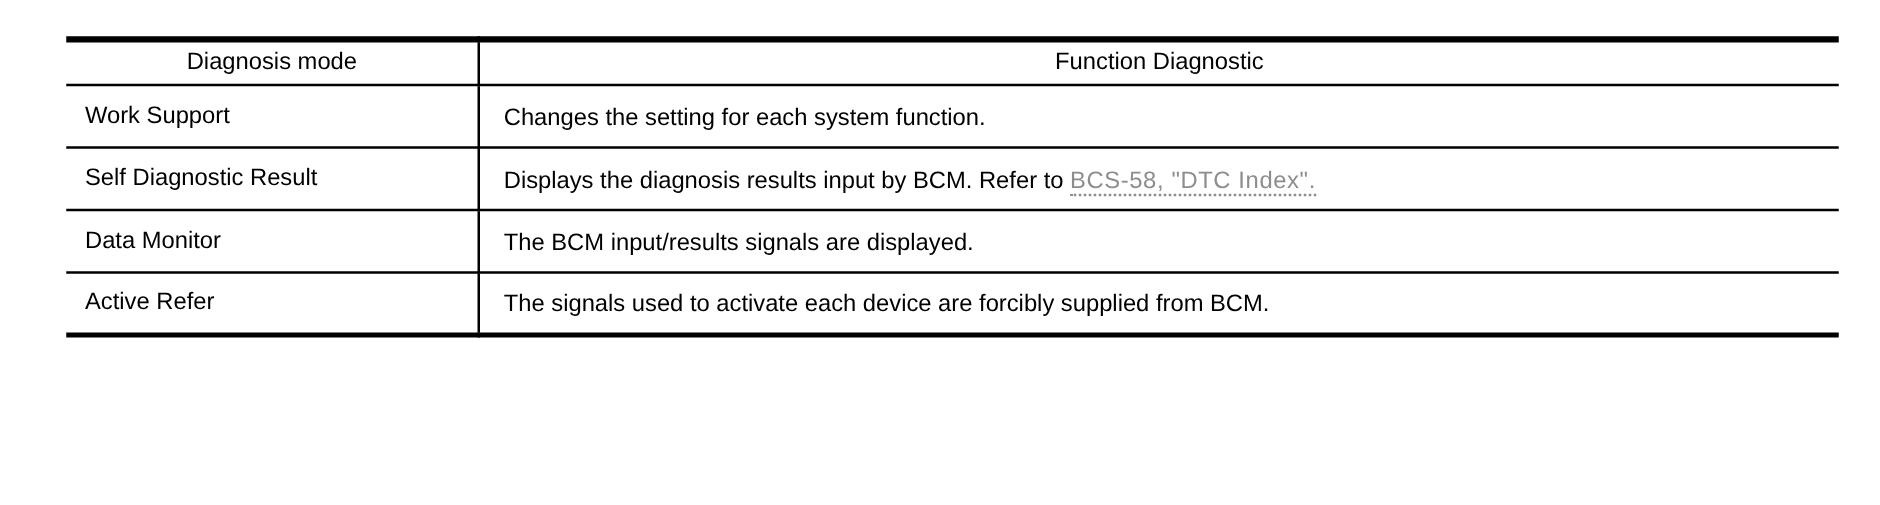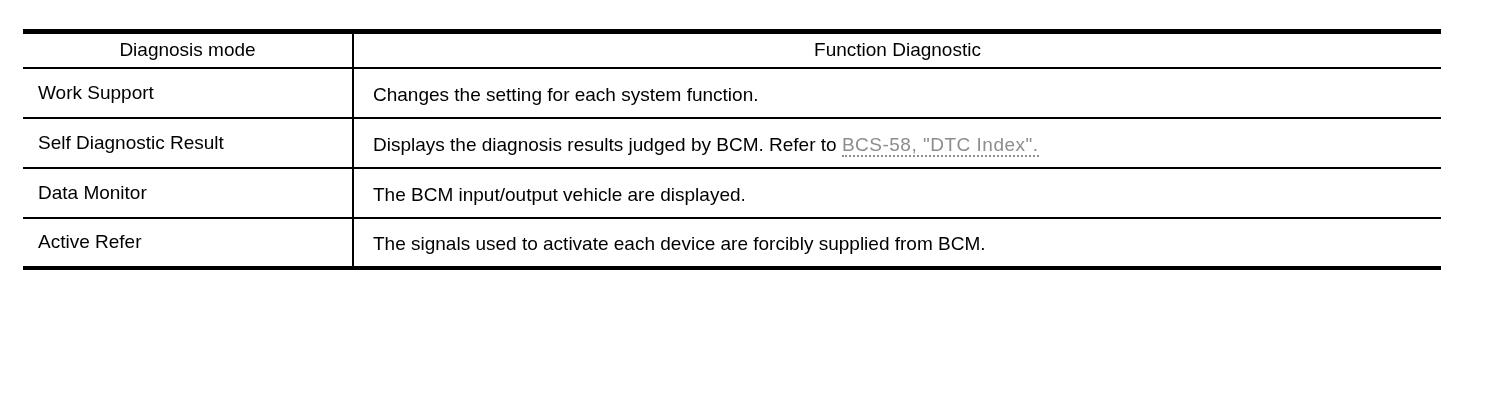--- a/index.html
+++ b/index.html
@@ -10,21 +10,21 @@
   }
   .page {
     position: relative;
     width: 1504px;
     height: 404px;
     background: #ffffff;
     overflow: hidden;
   }
   table.diag-table {
     position: absolute;
-    left: 23px;
+    left: 53px;
     top: 29px;
     width: 1418px;
     border-collapse: collapse;
     border-top: 5px solid #000;
     border-bottom: 4px solid #000;
     font-size: 19px;
     line-height: 1.25;
   }
   table.diag-table col.c1 { width: 330px; }
   table.diag-table col.c2 { width: 1088px; }
@@ -84,25 +84,25 @@
         <tr>
       <th class="mode-head">Diagnosis mode</th>
       <th>Function Diagnostic</th>
     </tr>
     <tr>
       <td class="mode-cell">Work Support</td>
       <td class="desc-cell">Changes the setting for each system function.</td>
     </tr>
     <tr>
       <td class="mode-cell">Self Diagnostic Result</td>
-      <td class="desc-cell"><span>Displays the diagnosis results judged by BCM. Refer to </span><a class="doc-link">BCS-58, "DTC Index".</a></td>
+      <td class="desc-cell"><span>Displays the diagnosis results input by BCM. Refer to </span><a class="doc-link">BCS-58, "DTC Index".</a></td>
     </tr>
     <tr>
       <td class="mode-cell">Data Monitor</td>
-      <td class="desc-cell">The BCM input/output vehicle are displayed.</td>
+      <td class="desc-cell">The BCM input/results signals are displayed.</td>
     </tr>
     <tr>
       <td class="mode-cell">Active Refer</td>
       <td class="desc-cell">The signals used to activate each device are forcibly supplied from BCM.</td>
     </tr>
   </tbody>
     </table>
 </div>
 
 </body></html>

